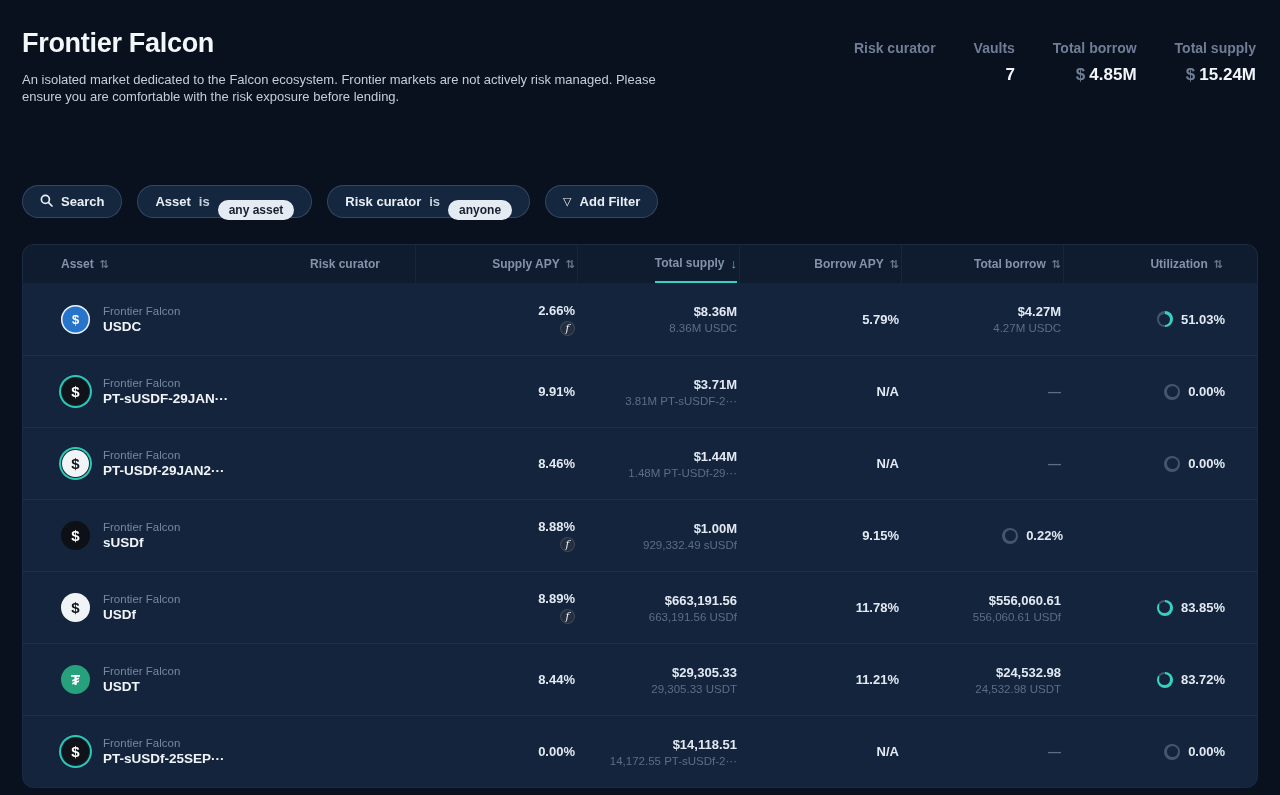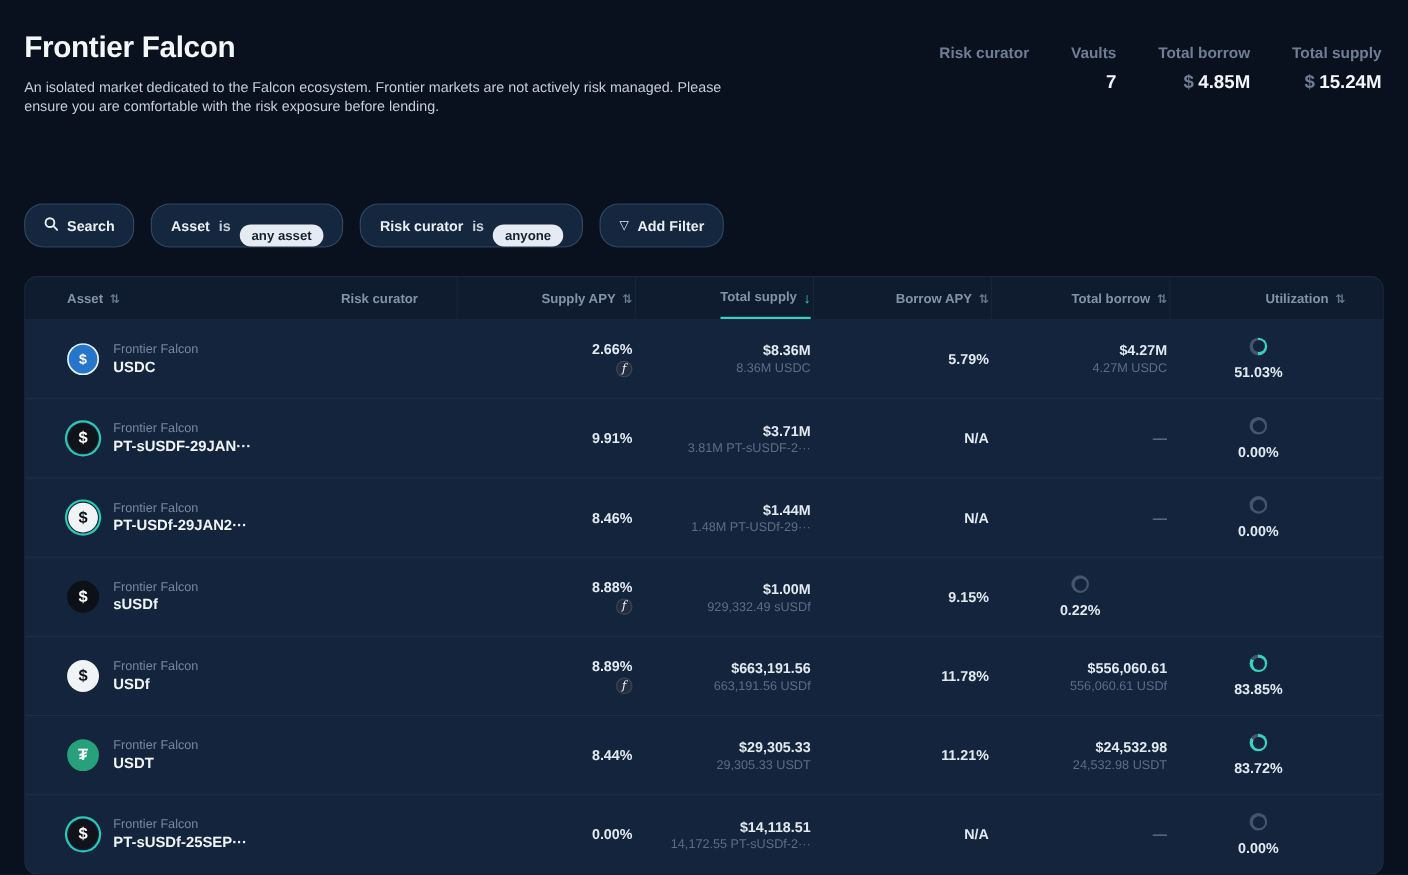--- a/index.html
+++ b/index.html
@@ -19,21 +19,21 @@
   .stats { display:flex; gap:38px; margin-top:12px; padding-right:2px; }
   .stat { text-align:right; }
   .stat-label { font-size:14px; font-weight:700; color:#6F7E96; white-space:nowrap; }
   .stat-value { margin-top:9px; font-size:17px; font-weight:700; color:#F2F6FA; }
   .stat-prefix { color:#6F7E96; font-weight:700; margin-right:4px; }
 
   
   .filter-bar { display:flex; gap:15px; margin-top:80px; }
   .pill {
     display:inline-flex; align-items:center; gap:8px;
-    height:40px; padding:0 17px; border-radius:17px;
+    height:33px; padding:0 17px; border-radius:17px;
     background:#15273F; border:1px solid rgba(110,135,170,0.35);
     color:#E9EEF4; font-size:13px; font-weight:700; cursor:pointer;
     font-family:inherit;
   }
   .pill .op { color:#C7D1DF; font-weight:600; }
   .chip {
     background:#E4EBF2; color:#16212F; font-size:12px; font-weight:700;
     padding:4px 11px; border-radius:999px; line-height:1;margin-top:17px;
   }
   .tri-icon { font-size:11px; line-height:1; color:#E9EEF4; }
@@ -80,21 +80,21 @@
   .sub { font-size:11.5px; color:#5D6D85; }
   .sub:empty { display:none; }
 
   .reward-badge {
     width:15px; height:15px; border-radius:50%;
     background:#232E40; border:1px solid rgba(255,255,255,0.12);
     color:#EDF1F6; font-family:"DejaVu Serif",serif; font-style:italic;
     font-size:10.5px; line-height:13px; text-align:center;
   }
 
-  .util-cell { flex-direction:column; align-items:center; justify-content:flex-end; gap:8px; display:flex; }
+  .util-cell { flex-direction:row; align-items:center; justify-content:flex-end; gap:8px; display:flex; }
   .util-ring { width:16px; height:16px; border-radius:50%; position:relative; flex:none; }
   .util-ring::after { content:""; position:absolute; inset:2.5px; border-radius:50%; background:#14243C; }
 </style>
 </head>
 <body>
 
 <div class="page">
 
   <header class="topbar">
     <div>

